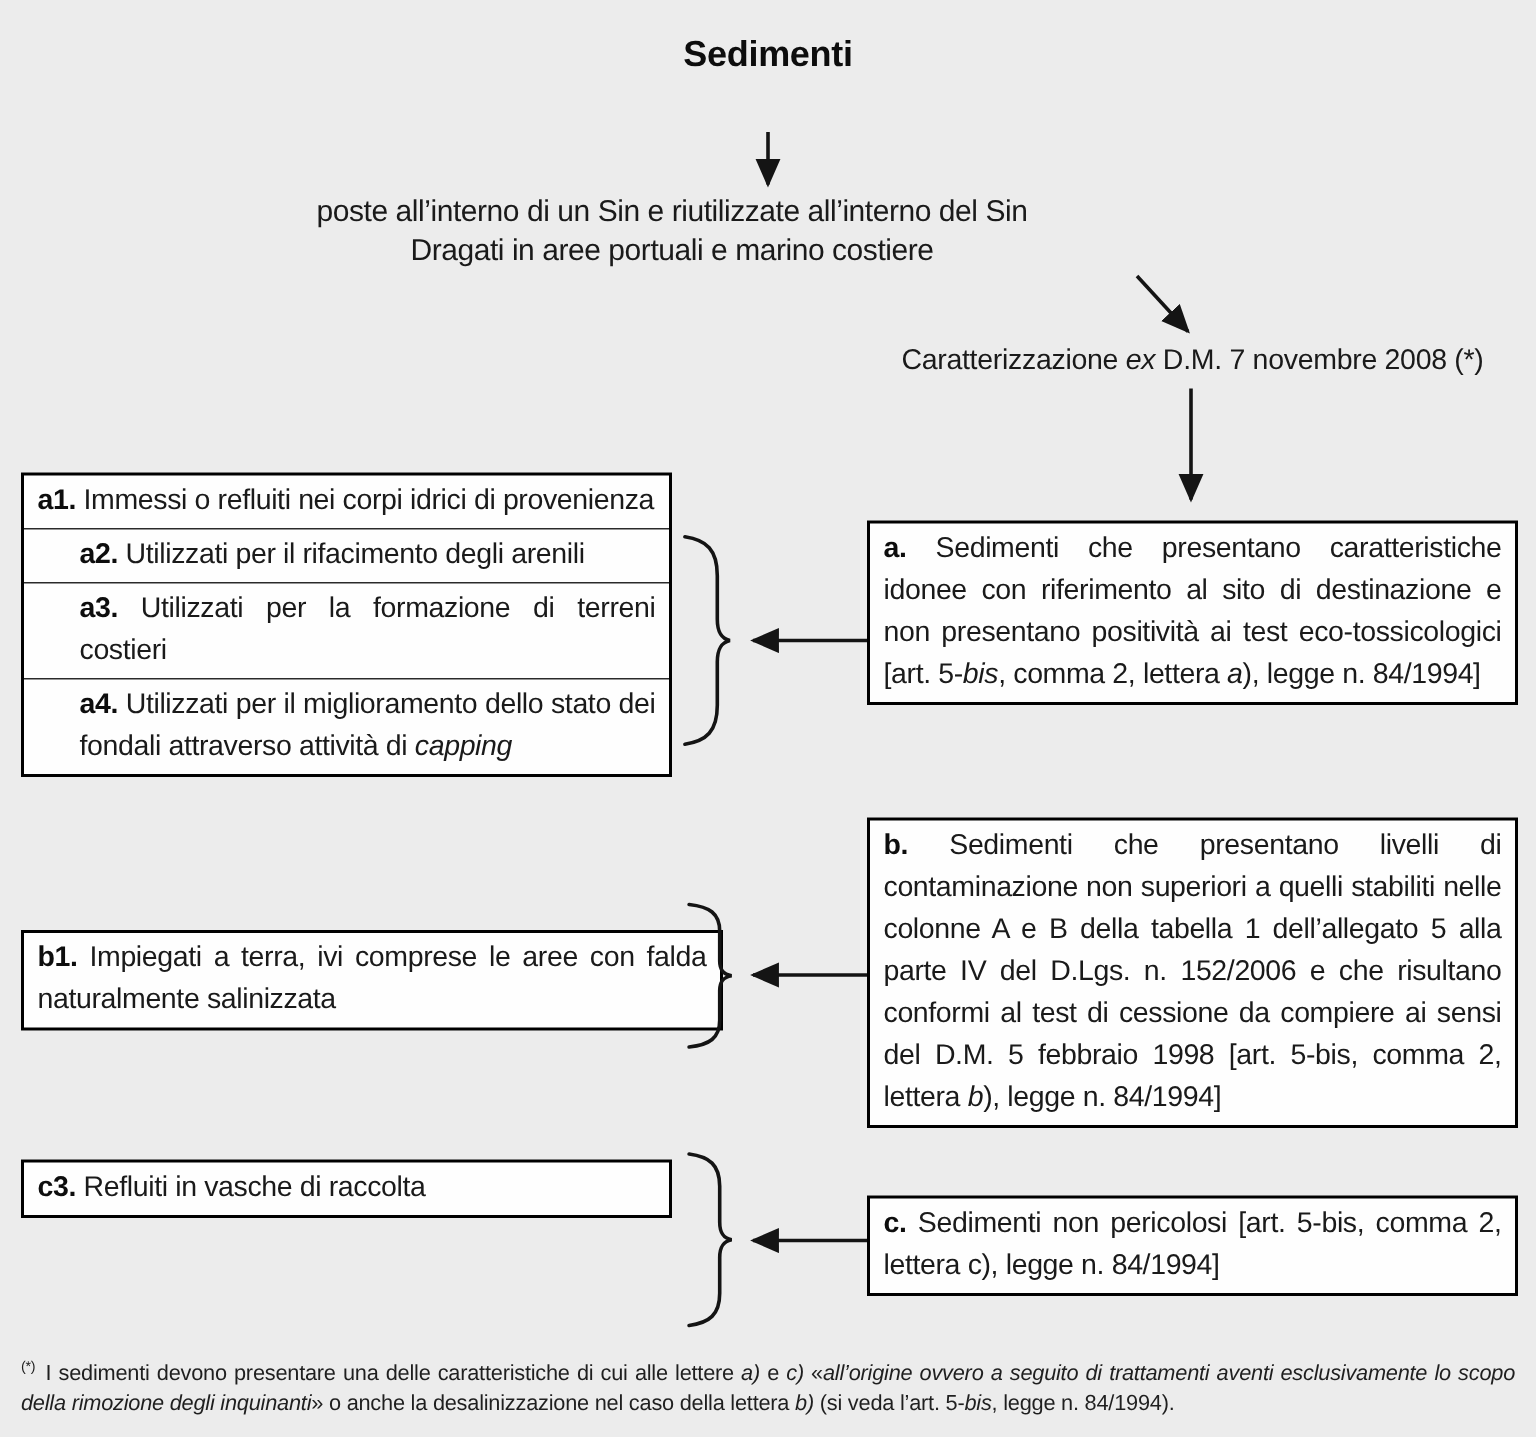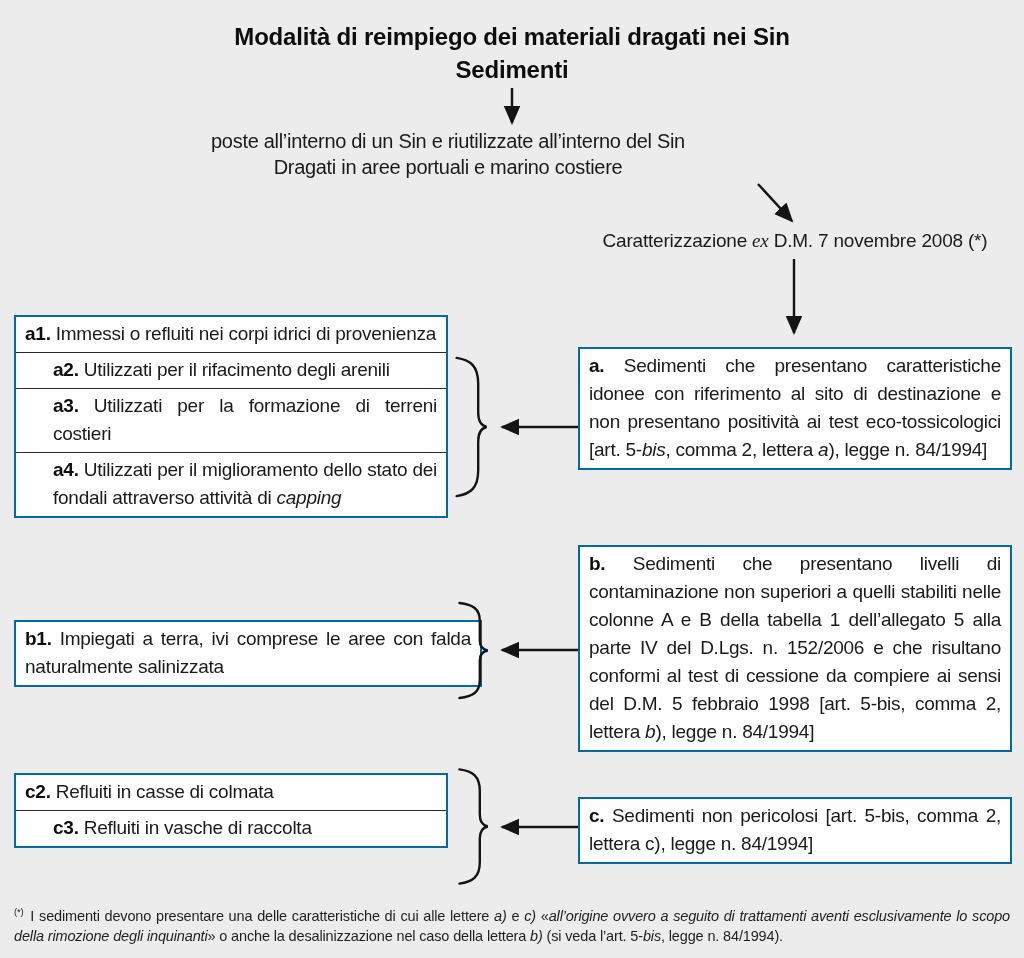--- a/index.html
+++ b/index.html
@@ -14,21 +14,21 @@
   }
   .intro{
     position:absolute;top:128px;left:0;width:896px;text-align:center;
     font-size:20px;line-height:26px;letter-spacing:-0.3px;color:#1a1a1a;
   }
   .charz{
     position:absolute;top:230px;left:575px;width:440px;text-align:center;
     font-size:19px;letter-spacing:-0.2px;color:#1a1a1a;
   }
   .box{
-    position:absolute;background:#fefefe;border:2px solid #0369a1;box-sizing:border-box;
+    position:absolute;background:#fefefe;border:2px solid #000000;box-sizing:border-box;
   }
   .txt{
     font-size:19px;line-height:28px;letter-spacing:-0.25px;text-align:justify;
     color:#1a1a1a;padding:3px 9px 4px 9px;margin:0;
   }
   .lbl{font-weight:700;color:#0d0d0d;}
   .optrow + .optrow{border-top:1.5px solid #2a2a2a;padding-left:28px;}
   .footnote{
     position:absolute;top:902px;left:14px;width:996px;text-align:justify;
     font-size:14.5px;line-height:20px;letter-spacing:-0.15px;color:#1f1f1f;
@@ -45,39 +45,38 @@
 
   <svg width="0" height="0" style="position:absolute">
     <defs>
       <marker id="ah" markerWidth="9" markerHeight="8" refX="7.2" refY="3.5" orient="auto" markerUnits="strokeWidth">
         <path d="M0,0 L8,3.5 L0,7 Z" fill="#141414"></path>
       </marker>
     </defs>
   </svg>
 
   <div class="title">
-    <div>Modalità di reimpiego dei materiali dragati nei Sin</div>
     <div>Sedimenti</div>
   </div>
 
   <svg class="fig" style="left:502px;top:88px" width="20" height="44">
     <line x1="10" y1="0" x2="10" y2="35" marker-end="url(#ah)"></line>
   </svg>
 
   <div class="intro">
     <div>poste all’interno di un Sin e riutilizzate all’interno del Sin</div>
     <div>Dragati in aree portuali e marino costiere</div>
   </div>
 
   <svg class="fig" style="left:752px;top:181px" width="56" height="52">
     <line x1="6" y1="3" x2="40" y2="40" marker-end="url(#ah)"></line>
   </svg>
 
   <div class="charz">
-    <span><span>Caratterizzazione </span><span style="font-style: italic; font-family: Liberation Serif, serif;">ex</span><span> D.M. 7 novembre 2008 (*)</span></span>
+    <span><span>Caratterizzazione </span><span style="font-style: italic;">ex</span><span> D.M. 7 novembre 2008 (*)</span></span>
   </div>
 
   <svg class="fig" style="left:784px;top:257px" width="20" height="86">
     <line x1="10" y1="2" x2="10" y2="76" marker-end="url(#ah)"></line>
   </svg>
 
   <div class="box" style="left:14px;top:315px;width:434px">
     <div class="optrow">
       <div class="txt"><span class="lbl">a1.</span><span><span> Immessi o refluiti nei corpi idrici di provenienza</span></span></div>
     </div>
@@ -115,23 +114,20 @@
   <svg class="fig" style="left:490px;top:639px" width="90" height="22">
     <line x1="88" y1="11" x2="12" y2="11" marker-end="url(#ah)"></line>
   </svg>
 
   <div class="box" style="left:578px;top:545px;width:434px">
     <div class="txt"><span class="lbl">b.</span><span><span> Sedimenti che presentano livelli di contaminazione non superiori a quelli stabiliti nelle colonne A e B della tabella 1 dell’allegato 5 alla parte IV del D.Lgs. n. 152/2006 e che risultano conformi al test di cessione da compiere ai sensi del D.M. 5 febbraio 1998 [art. 5-bis, comma 2, lettera </span><span style="font-style: italic;">b</span><span>), legge n. 84/1994]</span></span></div>
   </div>
 
   <div class="box" style="left:14px;top:773px;width:434px">
     <div class="optrow">
-      <div class="txt"><span class="lbl">c2.</span><span><span> Refluiti in casse di colmata</span></span></div>
-    </div>
-    <div class="optrow">
       <div class="txt"><span class="lbl">c3.</span><span><span> Refluiti in vasche di raccolta</span></span></div>
     </div>
   </div>
 
   <svg class="fig" style="left:456px;top:767px" width="34" height="119" viewBox="0 0 30 100" preserveAspectRatio="none">
     <path class="brc" d="M3 2 C15 3.5,21 8,21 20 L21 40 C21 46,23 49,28 50 C23 51,21 54,21 60 L21 80 C21 92,15 96.5,3 98"></path>
   </svg>
   <svg class="fig" style="left:490px;top:816px" width="90" height="22">
     <line x1="88" y1="11" x2="12" y2="11" marker-end="url(#ah)"></line>
   </svg>

